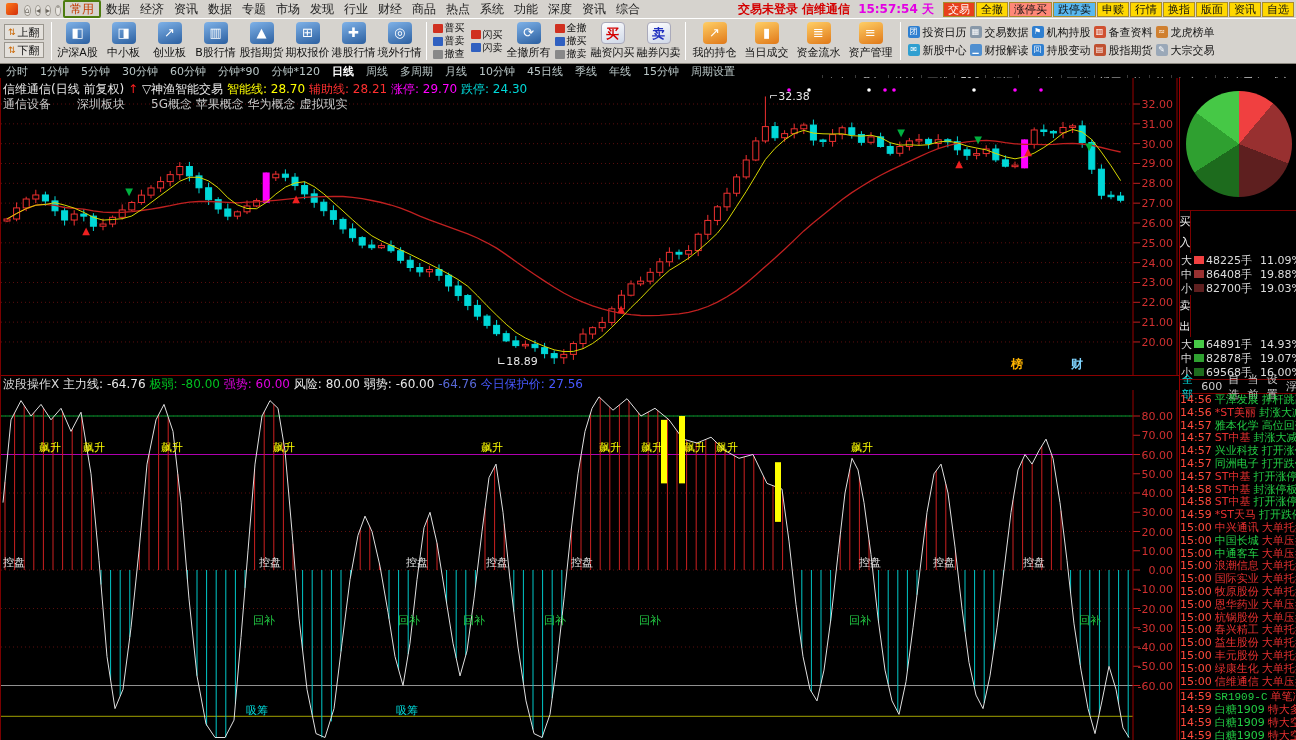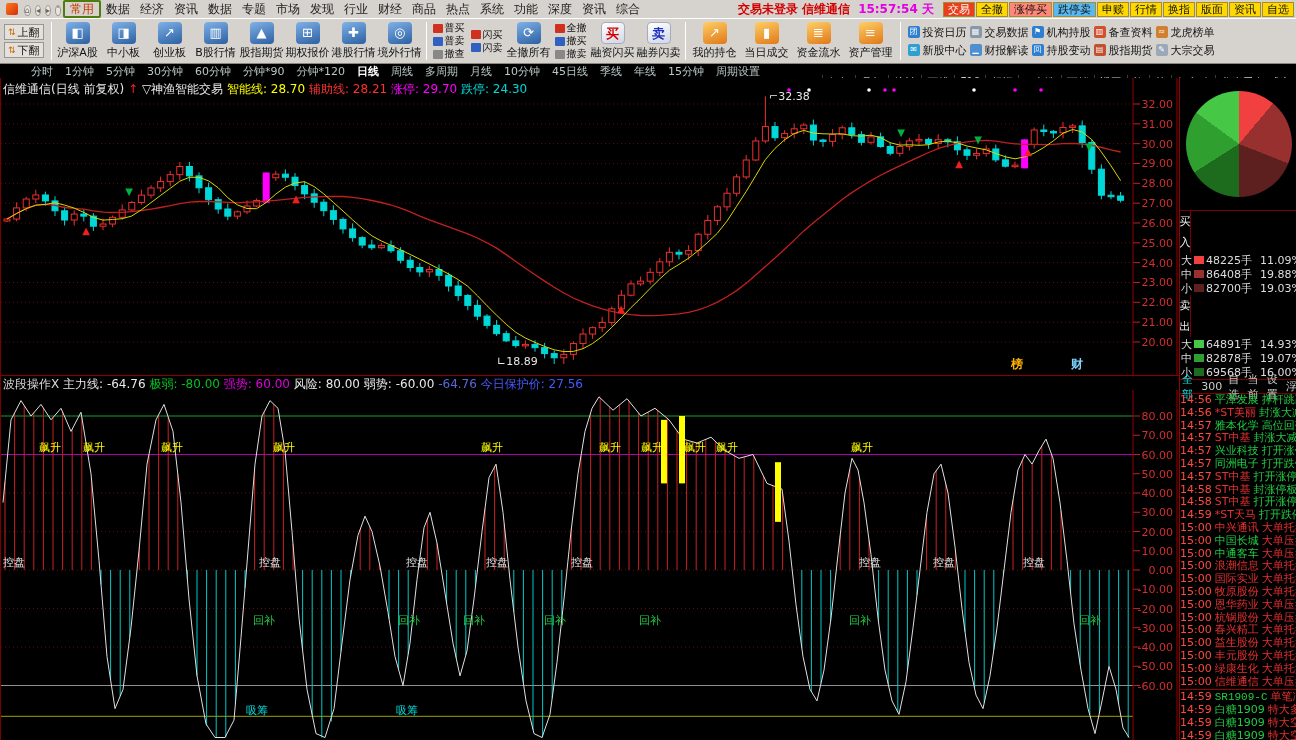--- a/index.html
+++ b/index.html
@@ -34,21 +34,21 @@
   .biglabel { font-size:11px; margin-top:1px; white-space:nowrap; }
   .ministack { display:flex; flex-direction:column; justify-content:center; gap:1px; padding:0 3px; flex:none;}
   .miniitem { display:flex; align-items:center; gap:2px; font-size:10px; line-height:12px; }
   .minico { width:10px; height:9px; border-radius:1px; flex:none;}
   .infogrid { display:flex; flex-direction:column; gap:3px; padding-left:4px; }
   .inforow { display:flex; gap:2px; }
   .infoitem { width:60px; display:flex; align-items:center; gap:3px; font-size:11px; flex:none;}
   .infoico { width:12px; height:12px; border-radius:2px; color:#fff; font-size:8px; line-height:12px; text-align:center; flex:none;}
   
   #periodbar { height:14px; background:#000; display:flex; align-items:center; font-size:11px;
-    color:#b9c6c6; white-space:nowrap; overflow:hidden;padding-left:25px; }
+    color:#b9c6c6; white-space:nowrap; overflow:hidden; }
   .pitem { padding:0 6px; }
   .pitem.active { color:#ffffff; font-weight:bold; }
   #periodbar .right { margin-left:auto; display:flex;margin-top:22px; }
   .rbtn { padding:0 5px; border-left:1px solid #3a3a3a; color:#c8c8c8; }
   
   #workspace { position:relative; width:1296px; height:662px; background:#000; border-left:1px solid #7a0000; }
   #main-chart { position:absolute; left:0; top:0; width:1178px; height:297px; }
   #chart-title { position:absolute; left:2px; top:3px; font-size:12px; white-space:nowrap; z-index:3; }
   #chart-tags { position:absolute; left:2px; top:18px; font-size:12px; color:#c8c8c8; z-index:3; }
   #chart-tags span { margin-right:26px; }
@@ -288,20 +288,21 @@
       <span class="rbtn">柱</span>
       <span class="rbtn">单</span>
       <span class="rbtn">仅主动</span>
       <span class="rbtn">龙虎看盘(成交</span>
     </span>
 </div>
 
 <div id="workspace">
   <div id="main-chart">
     <div id="chart-title"><span style="color: rgb(232, 232, 232);">信维通信(日线 前复权) </span><span style="color: rgb(255, 32, 32);">↑ </span><span style="color: rgb(232, 232, 232);">▽神渔智能交易 </span><span style="color: rgb(255, 255, 0);">智能线: 28.70 </span><span style="color: rgb(255, 48, 48);">辅助线: 28.21 </span><span style="color: rgb(255, 0, 255);">    涨停: 29.70 </span><span style="color: rgb(0, 216, 216);">跌停: 24.30</span></div>
+    <div id="chart-tags"><span>通信设备</span><span>深圳板块</span><span>5G概念 苹果概念 华为概念 虚拟现实</span></div>
     <svg id="ksvg" width="1178" height="297">
         <line x1="0" y1="26" x2="1132" y2="26" stroke="#5c0e0e" stroke-width="1" stroke-dasharray="1,3"></line>
         <line x1="1132" y1="26" x2="1139" y2="26" stroke="#c02020" stroke-width="1"></line>
         <text x="1172" y="30" fill="#d03030" font-size="11" text-anchor="end">32.00</text>
         <line x1="0" y1="45.83" x2="1132" y2="45.83" stroke="#5c0e0e" stroke-width="1" stroke-dasharray="1,3"></line>
         <line x1="1132" y1="45.83" x2="1139" y2="45.83" stroke="#c02020" stroke-width="1"></line>
         <text x="1172" y="49.83" fill="#d03030" font-size="11" text-anchor="end">31.00</text>
         <line x1="0" y1="65.66" x2="1132" y2="65.66" stroke="#5c0e0e" stroke-width="1" stroke-dasharray="1,3"></line>
         <line x1="1132" y1="65.66" x2="1139" y2="65.66" stroke="#c02020" stroke-width="1"></line>
         <text x="1172" y="69.66" fill="#d03030" font-size="11" text-anchor="end">30.00</text>
@@ -841,21 +842,21 @@
           <div class="frow">
             <span>小</span>
             <span class="sw" style="background: rgb(29, 107, 29);"></span>
             <span class="vol">69568手</span>
             <span class="pct">16.00%</span>
           </div>
         </div>
     </div>
     <div id="tabsbar">
         <span style="color: rgb(0, 221, 221);">全部</span>
-        <span style="color: rgb(204, 204, 204);">300</span>
+        <span style="color: rgb(204, 204, 204);">600</span>
         <span style="color: rgb(204, 204, 204);">自选</span>
         <span style="color: rgb(204, 204, 204);">当前</span>
         <span style="color: rgb(204, 204, 204);">设置</span>
         <span style="color: rgb(204, 204, 204);">浮</span>
       </div>
     <div id="newslist">
         <div class="nrow"><span style="color: rgb(255, 74, 60);">14:56</span><span style="color: rgb(34, 204, 68);">平潭发展</span><span style="color: rgb(34, 204, 68);">撑杆跳高</span></div>
         <div class="nrow"><span style="color: rgb(255, 74, 60);">14:56</span><span style="color: rgb(232, 48, 48);">*ST美丽</span><span style="color: rgb(34, 204, 68);">封涨大减</span></div>
         <div class="nrow"><span style="color: rgb(255, 74, 60);">14:57</span><span style="color: rgb(34, 204, 68);">雅本化学</span><span style="color: rgb(34, 204, 68);">高位回落</span></div>
         <div class="nrow"><span style="color: rgb(255, 74, 60);">14:57</span><span style="color: rgb(232, 48, 48);">ST中基</span><span style="color: rgb(34, 204, 68);">封涨大减</span></div>

